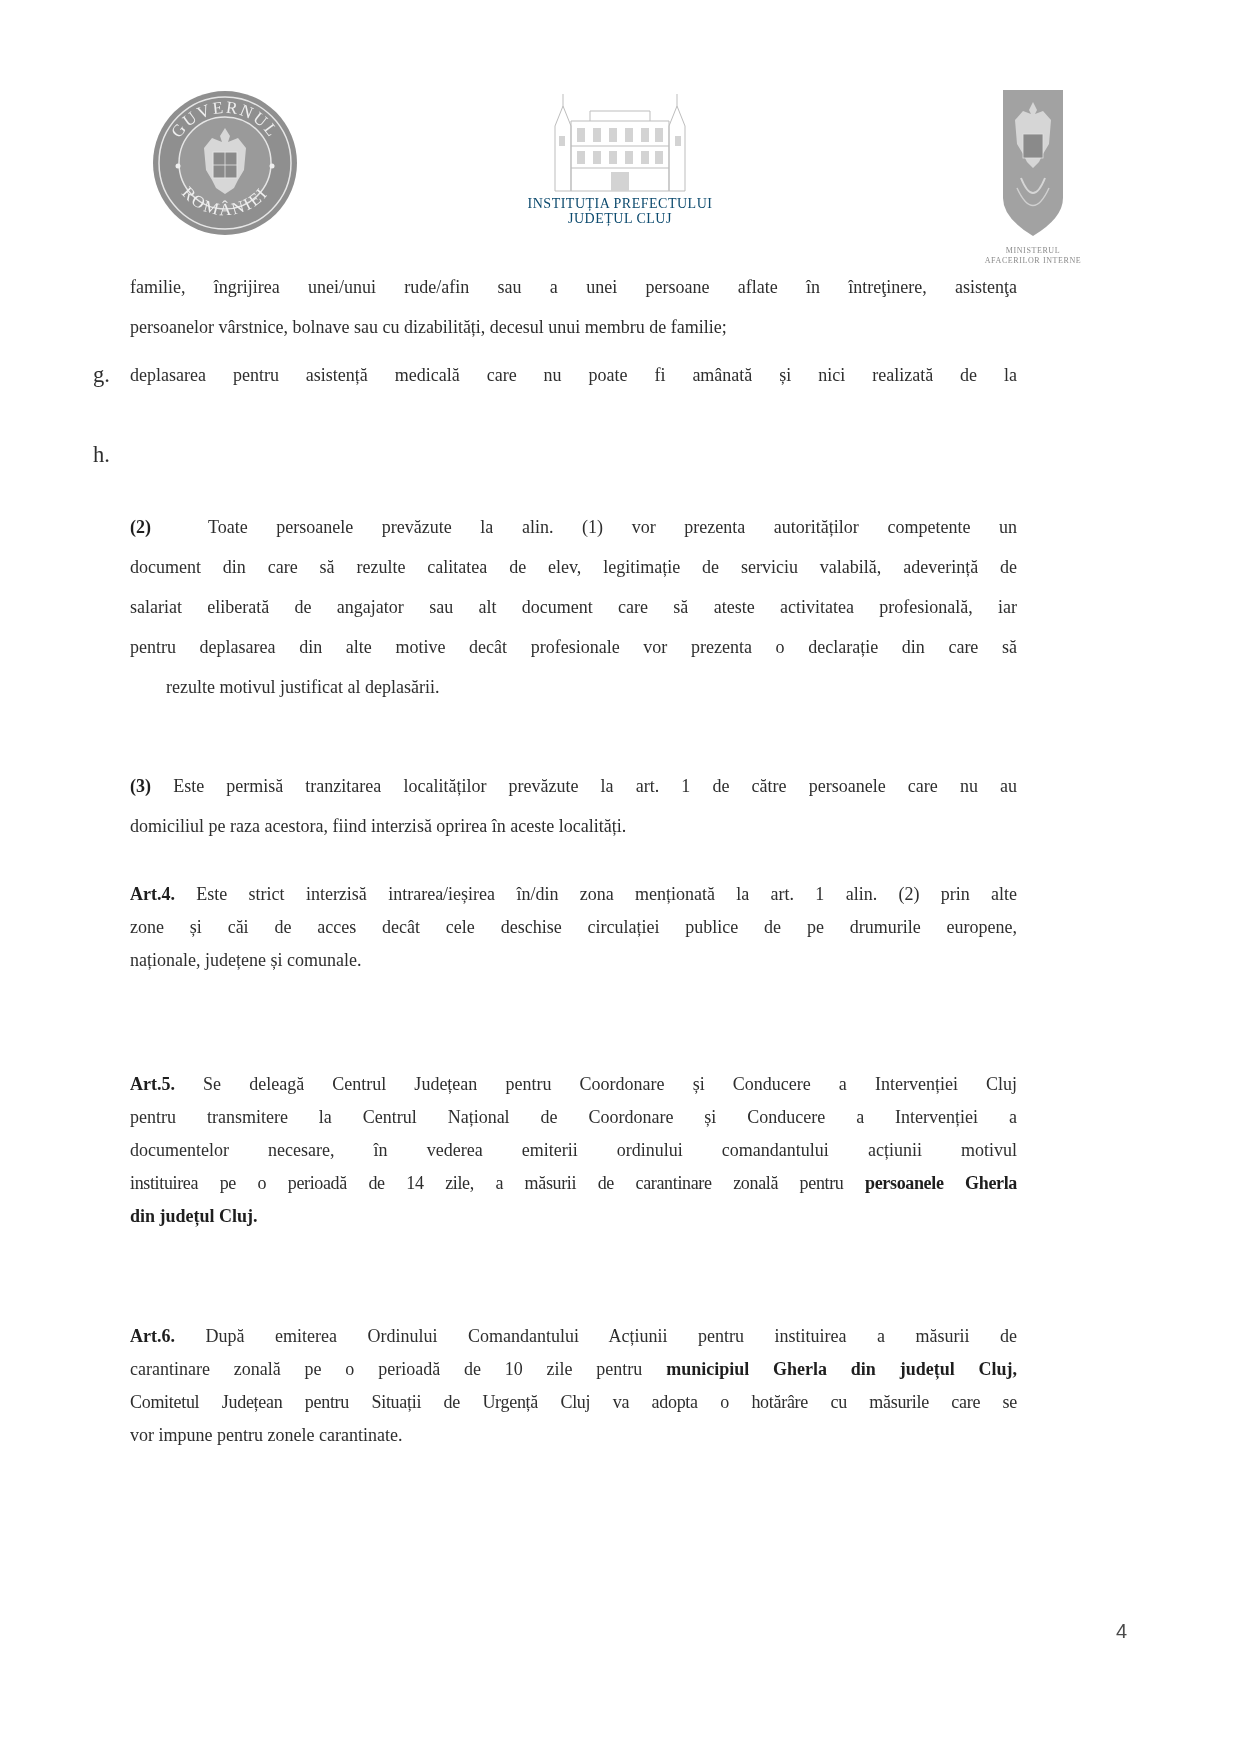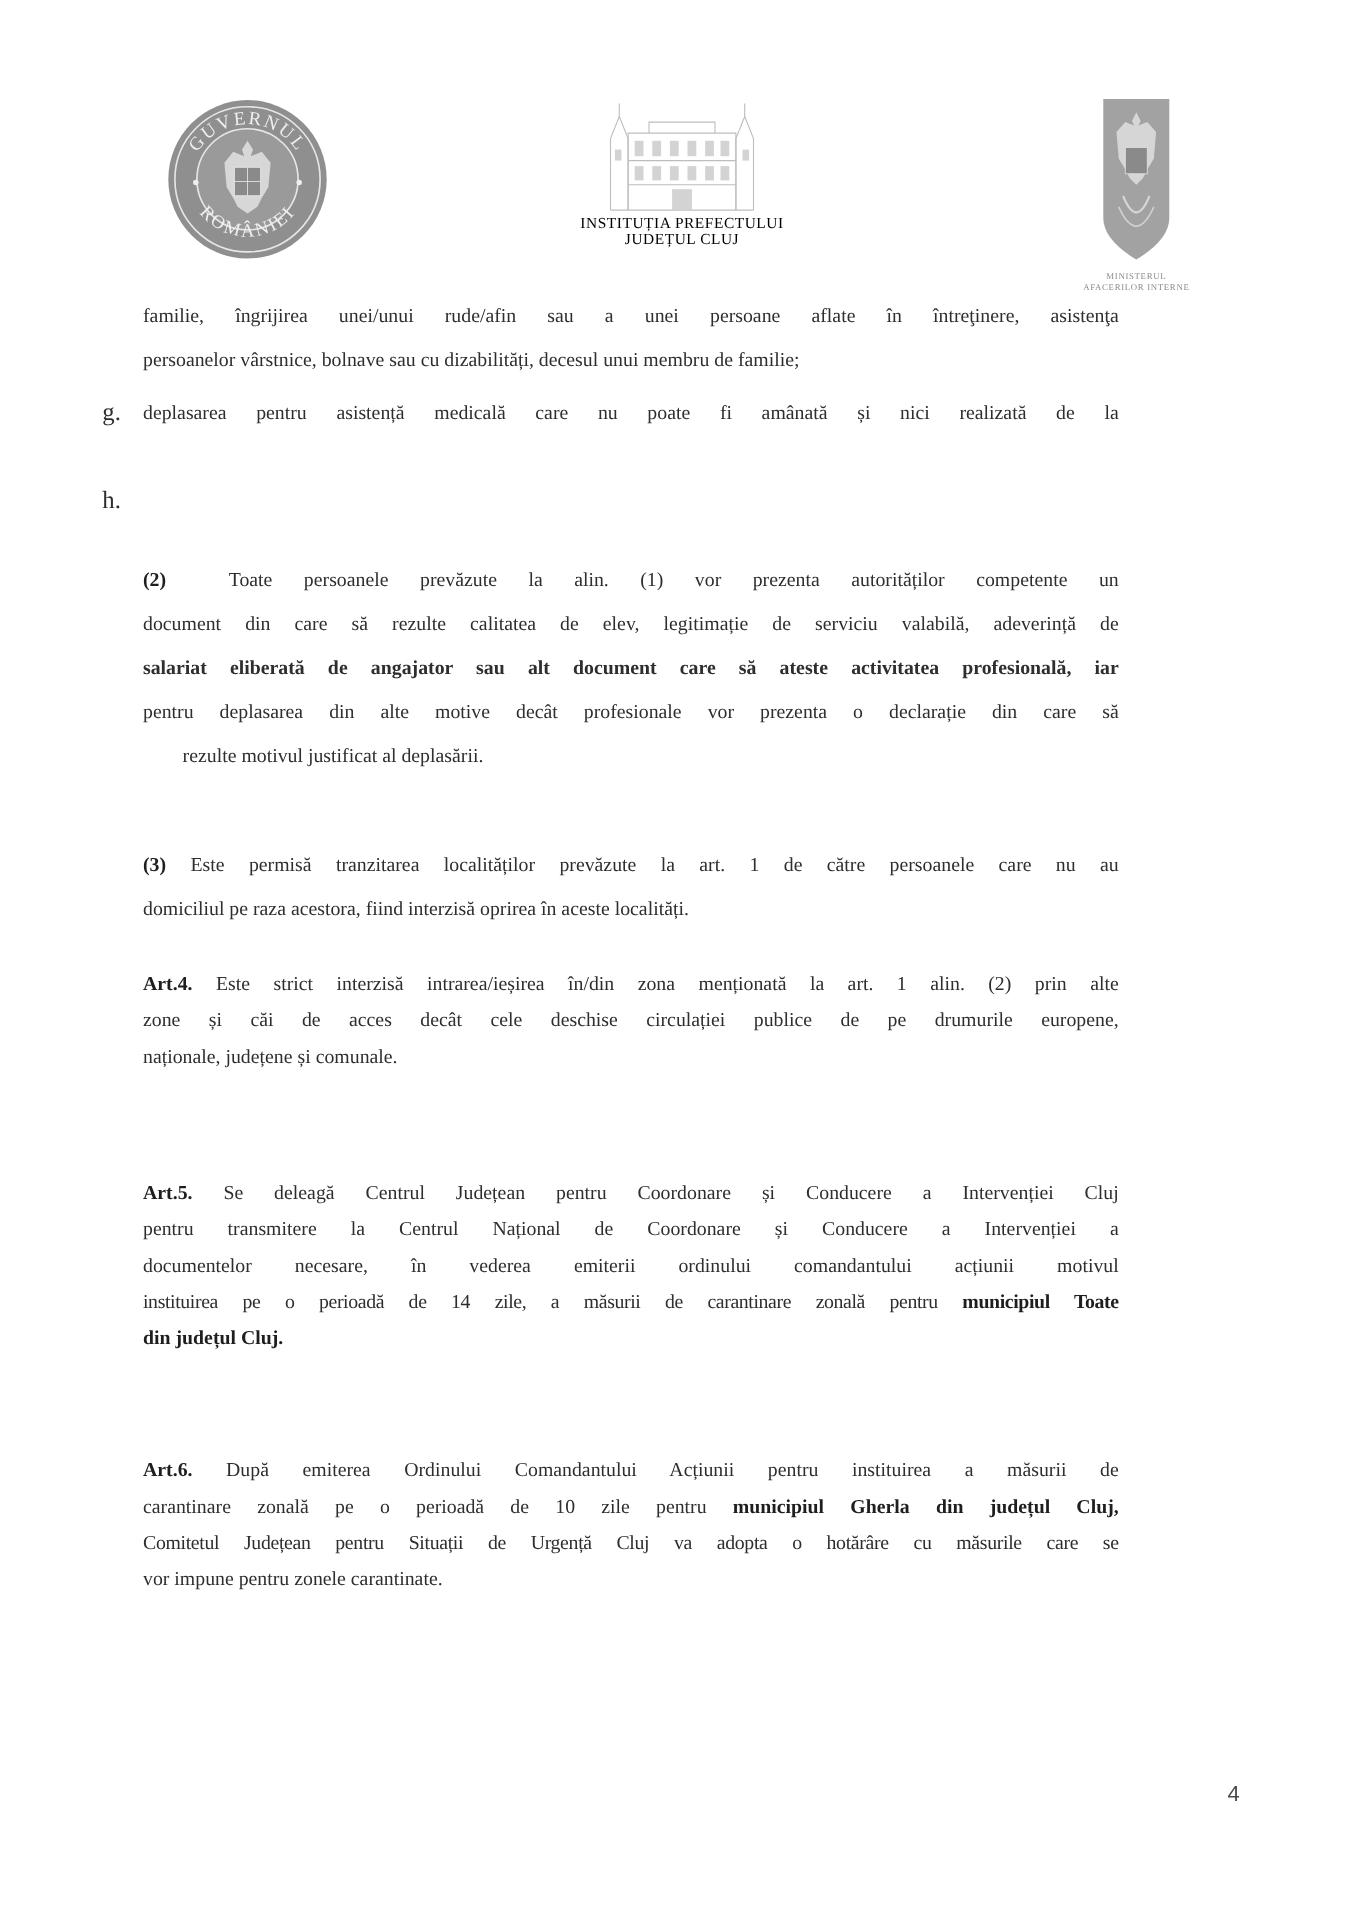--- a/index.html
+++ b/index.html
@@ -7,21 +7,21 @@
       width: 1240px; height: 1752px; position: relative; overflow: hidden;
       font-family: "Liberation Serif", "DejaVu Serif", serif;
       color: #2b2b2b;
     }
     .page { position: absolute; inset: 0; }
 
     
     .logo-gov { position: absolute; left: 150px; top: 88px; width: 150px; height: 150px; }
     .logo-pref { position: absolute; left: 500px; top: 86px; width: 240px; height: 150px; text-align: center; }
     .logo-pref svg { display: block; margin: 0 auto; }
-    .pref-caption { font-family: "Liberation Serif", serif; font-size: 14px; color: #000000; letter-spacing: 0.5px; line-height: 15px; }
+    .pref-caption { font-family: "Liberation Serif", serif; font-size: 14px; color: #0c4a6e; letter-spacing: 0.5px; line-height: 15px; }
     .logo-mai { position: absolute; left: 958px; top: 88px; width: 150px; height: 175px; text-align: center; }
     .mai-caption { font-size: 8px; color: #8a8a8a; letter-spacing: 0.6px; line-height: 10px; margin-top: 4px; }
 
     
     .txt { position: absolute; font-size: 18px; line-height: 40px; color: #2e2e2e; }
     .justify { text-align: justify; text-align-last: justify; }
     .tight { line-height: 33px; }
     b, .bold { font-weight: bold; color: #1e1e1e; }
     .marker { position: absolute; font-size: 22.5px; color: #2e2e2e; }
     .pagenum { position: absolute; left: 1116px; top: 1620px; font-size: 20px; color: #4a4a4a; font-family: "Liberation Sans", sans-serif; }
@@ -109,41 +109,41 @@
   <div class="txt" style="left:130px; top:307px; width:887px;">persoanelor vârstnice, bolnave sau cu dizabilități, decesul unui membru de familie;</div>
 
   <span class="marker" style="left:93px; top:324px; line-height:40px; top:355px;">g.</span>
   <div class="txt justify" style="left:130px; top:355px; width:887px;">deplasarea pentru asistență medicală care nu poate fi amânată și nici realizată de la</div>
 
   <span class="marker" style="left:93px; top:435px; line-height:40px;">h.</span>
 
   <div>
     <div class="txt justify" style="left:130px; top:507px; width:887px;"><b>(2)</b>&nbsp; <span>Toate persoanele prevăzute la alin. (1) vor prezenta autorităților competente un</span></div>
     <div class="txt justify" style="left:130px; top:547px; width:887px;">document din care să rezulte calitatea de elev, legitimație de serviciu valabilă, adeverință de</div>
-    <div class="txt justify" style="left:130px; top:587px; width:887px;font-weight:bold;">salariat eliberată de angajator sau alt document care să ateste activitatea profesională, iar</div>
+    <div class="txt justify" style="left:130px; top:587px; width:887px;">salariat eliberată de angajator sau alt document care să ateste activitatea profesională, iar</div>
     <div class="txt justify" style="left:130px; top:627px; width:887px;">pentru deplasarea din alte motive decât profesionale vor prezenta o declarație din care să</div>
     <div class="txt" style="left:130px; top:667px; width:887px;margin-left:36px;">rezulte motivul justificat al deplasării.</div>
   </div>
 
   <div>
     <div class="txt justify" style="left:130px; top:766px; width:887px;"><b>(3)</b> <span>Este permisă tranzitarea localităților prevăzute la art. 1 de către persoanele care nu au</span></div>
     <div class="txt" style="left:130px; top:806px; width:887px;">domiciliul pe raza acestora, fiind interzisă oprirea în aceste localități.</div>
   </div>
 
   <div>
     <div class="txt justify tight" style="left:130px; top:878px; width:887px;"><b>Art.4.</b> <span>Este strict interzisă intrarea/ieșirea în/din zona menționată la art. 1 alin. (2) prin alte</span></div>
     <div class="txt justify tight" style="left:130px; top:911px; width:887px;">zone și căi de acces decât cele deschise circulației publice de pe drumurile europene,</div>
     <div class="txt tight" style="left:130px; top:944px; width:887px;">naționale, județene și comunale.</div>
   </div>
 
   <div>
     <div class="txt justify tight" style="left:130px; top:1068px; width:887px;"><b>Art.5.</b> <span>Se deleagă Centrul Județean pentru Coordonare și Conducere a Intervenției Cluj</span></div>
     <div class="txt justify tight" style="left:130px; top:1101px; width:887px;">pentru transmitere la Centrul Național de Coordonare și Conducere a Intervenției a</div>
     <div class="txt justify tight" style="left:130px; top:1134px; width:887px;">documentelor necesare, în vederea emiterii ordinului comandantului acțiunii motivul</div>
-    <div class="txt justify tight" style="left:130px; top:1167px; width:887px; letter-spacing:-0.35px;"><span>instituirea pe o perioadă de 14 zile, a măsurii de carantinare zonală pentru </span><b>municipiul Toate</b></div>
+    <div class="txt justify tight" style="left:130px; top:1167px; width:887px; letter-spacing:-0.35px;"><span>instituirea pe o perioadă de 14 zile, a măsurii de carantinare zonală pentru </span><b>persoanele Gherla</b></div>
     <div class="txt tight" style="left:130px; top:1200px; width:887px;"><b>din județul Cluj.</b></div>
   </div>
 
   <div>
     <div class="txt justify tight" style="left:130px; top:1320px; width:887px;"><b>Art.6.</b> <span>După emiterea Ordinului Comandantului Acțiunii pentru instituirea a măsurii de</span></div>
     <div class="txt justify tight" style="left:130px; top:1353px; width:887px;"><span>carantinare zonală pe o perioadă de 10 zile pentru </span><b>municipiul Gherla din județul Cluj,</b></div>
     <div class="txt justify tight" style="left:130px; top:1386px; width:887px; letter-spacing:-0.3px;">Comitetul Județean pentru Situații de Urgență Cluj va adopta o hotărâre cu măsurile care se</div>
     <div class="txt tight" style="left:130px; top:1419px; width:887px;">vor impune pentru zonele carantinate.</div>
   </div>
 

